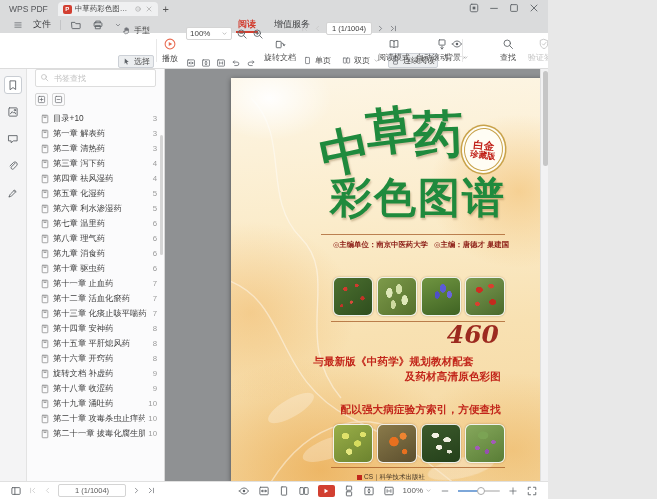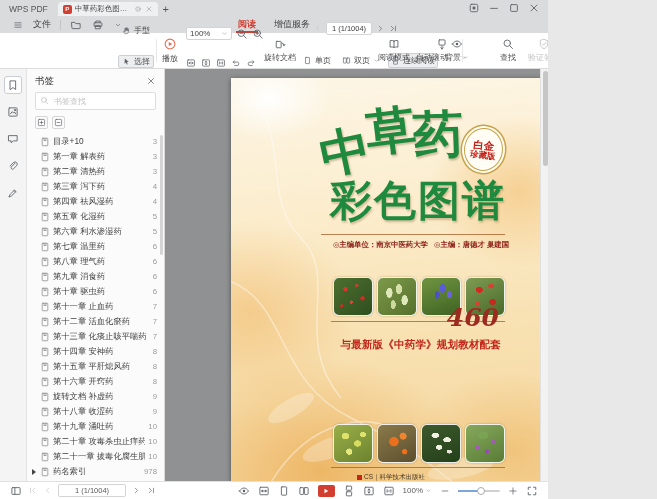--- a/index.html
+++ b/index.html
@@ -86,21 +86,21 @@
       radial-gradient(150px 130px at 6% 58%, rgba(238,175,88,.45), rgba(238,175,88,0) 70%),
       radial-gradient(200px 150px at 28% 97%, rgba(232,160,62,.6), rgba(232,160,62,0) 75%),
       radial-gradient(150px 110px at 88% 92%, rgba(236,178,92,.55), rgba(236,178,92,0) 70%),
       linear-gradient(175deg,#fdf6e6 0%,#fbeccb 35%,#f8e1b2 62%,#f5d79f 100%);}
   .deco{position:absolute;inset:0;opacity:.55}
   .cv-t1{position:absolute;top:32px;left:88px;font-family:"DejaVu Serif","Liberation Serif",serif;font-weight:bold;color:var(--cover-green);font-size:50px;line-height:1;transform:rotate(-4deg);letter-spacing:-3px;text-shadow:1px 2px 2px rgba(90,50,0,.28)}
   .t1c{display:inline-block}
   .t1c0{transform:translateY(14px) rotate(-8deg)}
   .t1c1{transform:translateY(-4px) rotate(-3deg)}
   .t1c2{transform:translateY(3px) rotate(2deg)}
-  .cv-t2{position:absolute;top:102px;left:99px;font-family:Liberation Sans, sans-serif;font-weight:bold;color:var(--cover-green);font-size:42px;line-height:1;letter-spacing:2px;text-shadow:1px 2px 2px rgba(90,50,0,.25)}
+  .cv-t2{position:absolute;top:102px;left:99px;font-family:Liberation Mono, monospace;font-weight:bold;color:var(--cover-green);font-size:42px;line-height:1;letter-spacing:2px;text-shadow:1px 2px 2px rgba(90,50,0,.25)}
   .badge{position:absolute;top:50px;left:233px;width:39px;height:43px;background:#fffdf4;border:1.5px solid var(--badge-gold);border-radius:50%;box-shadow:0 0 0 2px #fffdf4,0 0 0 3.5px var(--badge-gold),0 1px 3px rgba(120,70,10,.3);display:flex;flex-direction:column;align-items:center;justify-content:center;transform:rotate(6deg);color:#c01f17;font-weight:bold;line-height:1.15}
   .badge .b1{font-size:10.5px}
   .badge .b2{font-size:8.5px}
   .rule{position:absolute;height:1px;background:rgba(160,82,30,.7)}
   .rule.r1{top:156px;left:90px;width:184px}
   .rule.r2{top:243px;left:100px;width:174px}
   .rule.r3{top:389px;left:100px;width:174px}
   .editors{position:absolute;top:162px;left:92px;width:196px;text-align:center;font-size:7.4px;color:#8e2018;white-space:nowrap;font-weight:bold}
   .photo-row{position:absolute;left:102px;display:flex;gap:4px}
   .photo-row.pr1{top:199px}.photo-row.pr2{top:346px}
@@ -573,30 +573,20 @@
               <g fill="none" stroke="currentColor" stroke-width="1.2" stroke-linecap="round" stroke-linejoin="round">
                 <path d="M3 13c.4-1.8.8-2.8 1.6-3.6L10 4l2 2-5.4 5.4c-.8.8-1.8 1.2-3.6 1.6z"></path>
                 <path d="M9.3 4.7l2 2"></path>
               </g>
             </svg>
           </span>
         </span>
     </div>
 
     <div class="sidebar">
-      <div class="sb-head">
-        <span class="sb-title">书签</span>
-        <span class="sb-close"><span class="ic s10">
-              <svg viewBox="0 0 16 16">
-                <g fill="none" stroke="currentColor" stroke-width="1.2" stroke-linecap="round" stroke-linejoin="round">
-                  <path d="M4 4l8 8M12 4l-8 8"></path>
-                </g>
-              </svg>
-            </span></span>
-      </div>
       <div class="sb-search">
         <span class="ic s9">
             <svg viewBox="0 0 16 16">
               <g fill="none" stroke="currentColor" stroke-width="1.2" stroke-linecap="round" stroke-linejoin="round">
                 <circle cx="7" cy="7" r="4.3"></circle>
                 <path d="M10.3 10.3L14 14"></path>
               </g>
             </svg>
           </span>
         <input placeholder="书签查找" style="">
@@ -902,33 +892,20 @@
             <span class="ic bm-icon">
               <svg viewBox="0 0 16 16">
                 <g fill="none" stroke="currentColor" stroke-width="1.2" stroke-linecap="round" stroke-linejoin="round">
                   <rect x="3.5" y="2" width="9" height="12" rx="1"></rect>
                   <path d="M6.5 2v4.2L8 5l1.5 1.2V2"></path>
                 </g>
               </svg>
             </span>
             <span class="bm-label">第二十一章 拔毒化腐生肌药</span>
             <span class="bm-page">10</span>
-          </div>
-          <div class="bm-row">
-            <span class="bm-caret show"></span>
-            <span class="ic bm-icon">
-              <svg viewBox="0 0 16 16">
-                <g fill="none" stroke="currentColor" stroke-width="1.2" stroke-linecap="round" stroke-linejoin="round">
-                  <rect x="3.5" y="2" width="9" height="12" rx="1"></rect>
-                  <path d="M6.5 2v4.2L8 5l1.5 1.2V2"></path>
-                </g>
-              </svg>
-            </span>
-            <span class="bm-label">药名索引</span>
-            <span class="bm-page">978</span>
           </div>
         </div>
       <div class="sb-scroll"></div>
     </div>
 
     <div class="viewer">
       <div class="page">
         <svg class="deco" viewBox="0 0 320 404">
           <g fill="none" stroke="#ffffff" stroke-width="1.4" opacity=".8">
             <path d="M20 20 C 60 60, 30 120, 70 160 S 60 260, 110 320"></path>
@@ -953,29 +930,31 @@
           <span style="margin-left:4px">◎主编：唐德才 巢建国</span>
         </div>
         <div class="photo-row pr1">
             <div class="photo ph-red-berries"></div>
             <div class="photo ph-green-buds"></div>
             <div class="photo ph-blue-violet-flowers"></div>
             <div class="photo ph-red-berry-cluster"></div>
           </div>
         <div class="rule r2"></div>
         <div>
-            <div class="stat" style="top: 231px;">
+            <div class="stat" style="top: 248px; text-align: center;">
               <div class="stat-top">
                 <span class="num">460</span>
               </div>
               <div class="l2">与最新版《中药学》规划教材配套</div>
             </div>
             <div class="stat" style="top: 281px;">
+              <div class="l2">及药材高清原色彩图</div>
             </div>
             <div class="stat" style="top: 314px;">
+              <div class="l2">配以强大病症验方索引，方便查找</div>
             </div>
           </div>
         <div class="photo-row pr2">
             <div class="photo ph-yellow-green-flowers"></div>
             <div class="photo ph-orange-lily"></div>
             <div class="photo ph-white-umbel-flowers"></div>
             <div class="photo ph-purple-flowers-leaves"></div>
           </div>
         <div class="rule r3"></div>
         <div class="publisher">

